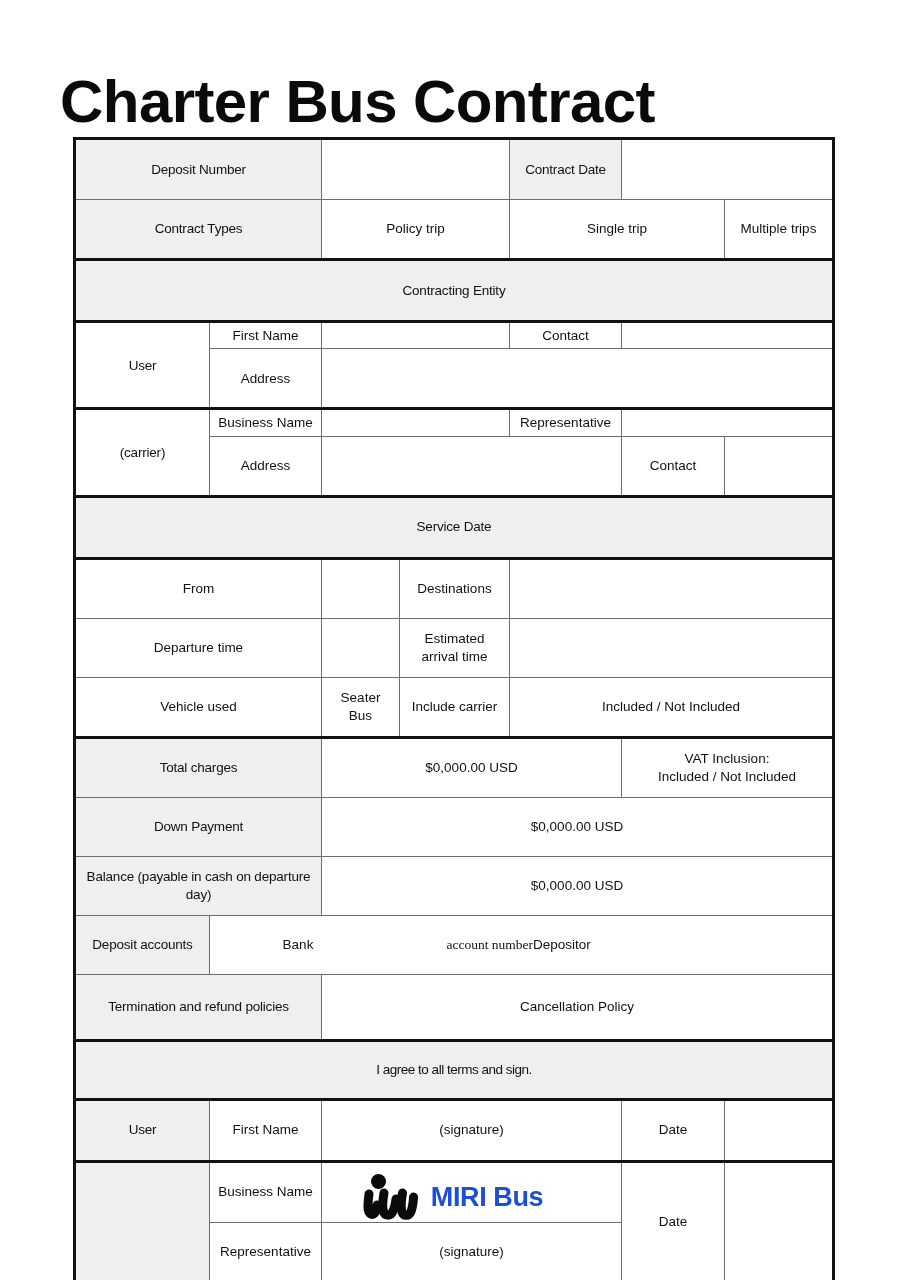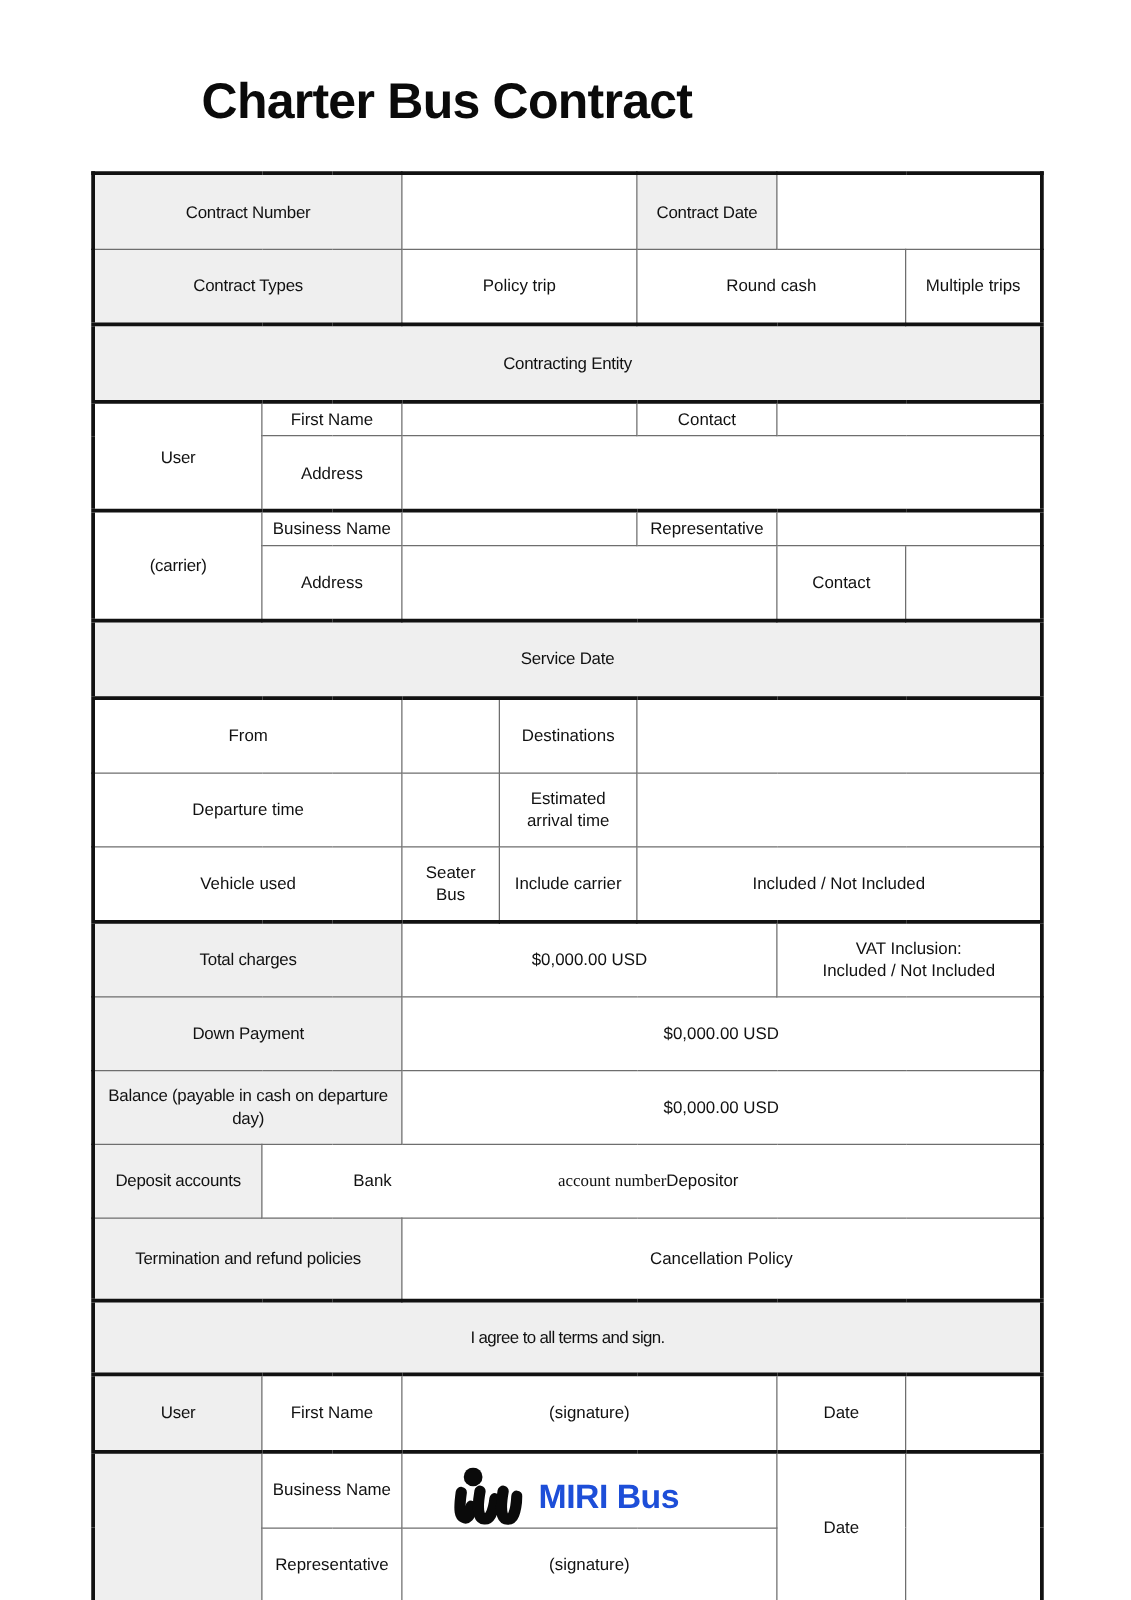--- a/index.html
+++ b/index.html
@@ -20,25 +20,25 @@
     width: 905px;
     height: 1280px;
     box-sizing: border-box;
     background: #ffffff;
     overflow: hidden;
   }
 
   
   .doc-title {
     position: absolute;
-    top: 60px;
+    top: 70px;
     left: 0;
     width: 715px;
     text-align: center;
-    font-size: 40px;
+    font-size: 60px;
     font-weight: bold;
     letter-spacing: -0.6px;
     line-height: 1.05;
     color: #0a0a0a;
   }
 
   
   .contract-table {
     position: absolute;
     top: 137px;
@@ -114,30 +114,30 @@
       <col style="width:56px">
       <col style="width:78px">
       <col style="width:110px">
       <col style="width:112px">
       <col style="width:103px">
       <col style="width:109px">
     </colgroup>
 
     <tbody>
         <tr>
-      <td class="shade b" colspan="3" style="height:51px">Contract Number</td>
+      <td class="shade b" colspan="3" style="height:51px">Deposit Number</td>
       <td colspan="2"></td>
       <td class="shade b">Contract Date</td>
       <td colspan="2"></td>
     </tr>
 
     <tr>
       <td class="shade b" colspan="3" style="height:50px">Contract Types</td>
       <td colspan="2">Policy trip</td>
-      <td colspan="2">Round cash</td>
+      <td colspan="2">Single trip</td>
       <td>Multiple trips</td>
     </tr>
 
     <tr>
       <td class="shade section-head thick-t" colspan="8" style="height:51px">Contracting Entity</td>
     </tr>
 
     <tr>
       <td class="b thick-t" rowspan="2" style="height:50px">User</td>
       <td class="thick-t" colspan="2">First Name</td>

